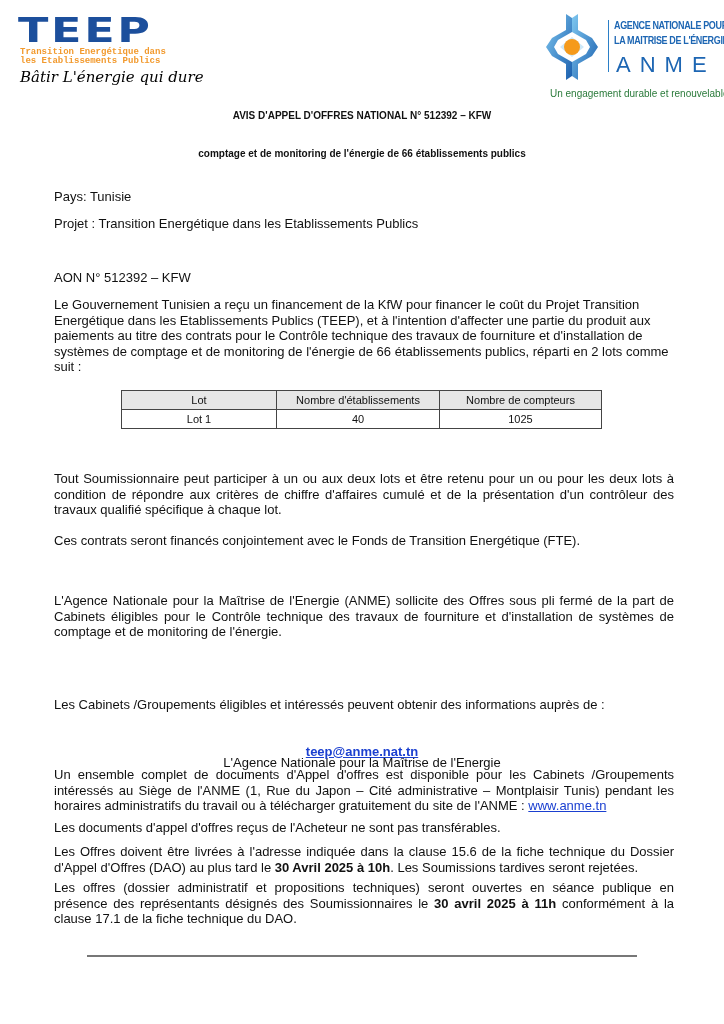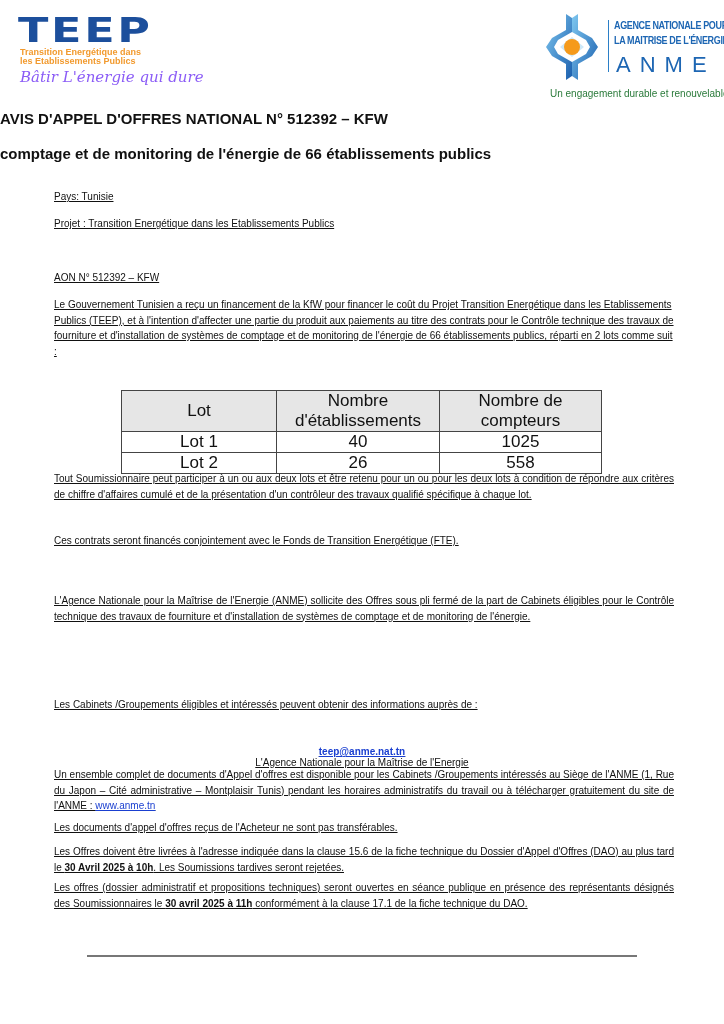--- a/index.html
+++ b/index.html
@@ -12,27 +12,27 @@
     
     .teep-logo { position: absolute; left: 8px; top: 10px; width: 165px; height: 75px; }
     .teep-word {
       position: absolute; left: 10px; top: 4px;
       font-family: "DejaVu Sans", sans-serif; font-weight: bold;
       font-size: 33px; letter-spacing: 2px; color: #1c4f9c;
       transform: scaleX(1.35); transform-origin: left top; line-height: 34px;
     }
     .teep-sub {
       position: absolute; left: 12px; top: 38px;
-      font-family: Liberation Sans, sans-serif; font-weight: bold;
+      font-family: Liberation Mono, monospace; font-weight: bold;
       font-size: 9px; line-height: 9px; color: #f29a2e; width: 160px;
     }
     .teep-tag {
       position: absolute; left: 12px; top: 58px;
       font-family: "DejaVu Serif", serif; font-style: italic;
-      font-size: 15px; color: #8b5cf6; white-space: nowrap;
+      font-size: 15px; color: #000000; white-space: nowrap;
     }
 
     .anme-logo { position: absolute; left: 540px; top: 8px; width: 180px; height: 90px; }
     .anme-emblem { position: absolute; left: 4px; top: 4px; width: 56px; height: 70px; }
     .anme-divider { position: absolute; left: 68px; top: 12px; width: 1px; height: 52px; background: #2b7fc7; }
     .anme-line1, .anme-line2 {
       position: absolute; left: 74px; font-family: "Liberation Sans", sans-serif;
       font-weight: bold; font-size: 10px; color: #1d66b3; letter-spacing: -0.4px;
       white-space: nowrap; transform: scaleX(0.9); transform-origin: left;
     }
@@ -42,39 +42,39 @@
       position: absolute; left: 76px; top: 44px; font-size: 22px; color: #1d66b3;
       letter-spacing: 9px; font-family: "Liberation Sans", sans-serif;
     }
     .anme-slogan {
       position: absolute; left: 10px; top: 80px; font-size: 10px; color: #2a7a3a;
       white-space: nowrap; font-family: "Liberation Sans", sans-serif;
     }
 
     
     .title {
-      position: absolute; left: 0; width: 724px; text-align: left;
-      font-weight: bold; font-size: 15px;
+      position: absolute; left: 0; width: 724px; text-align: center;
+      font-weight: bold; font-size: 10px;
     }
     .title-main { top: 110px; }
     .title-sub { top: 145px; line-height: 17px; }
 
     
     .txt {
       position: absolute; left: 54px; width: 620px;
-      font-size: 10px; line-height: 15.5px; color: #111; text-decoration: underline;
+      font-size: 13px; line-height: 15.5px; color: #111;
     }
     .justify { text-align: justify; }
     .center { text-align: center; left: 0; width: 724px; }
     .link { color: #1a3fd0; text-decoration: underline; }
 
     
     .lot-table {
       position: absolute; left: 121px; top: 390px; width: 481px;
-      border-collapse: collapse; font-size: 17px;
+      border-collapse: collapse; font-size: 11px;
     }
     .lot-table th, .lot-table td {
       border: 1px solid #444; text-align: center; padding: 0 2px; height: 18px;
       font-weight: normal;
     }
     .lot-table th { background: #e6e6e6; }
     .lot-table tbody tr { height: 19px; }
 
     .bottom-rule {
       position: absolute; left: 87px; top: 955px; width: 550px; height: 2px;
@@ -133,25 +133,20 @@
         <th style="width:158px;">Nombre d'établissements</th>
         <th>Nombre de compteurs</th>
       </tr>
     </thead>
     <tbody>
       <tr>
         <td>Lot 1</td>
         <td>40</td>
         <td>1025</td>
       </tr>
-      <tr>
-        <td>Lot 2</td>
-        <td>26</td>
-        <td>558</td>
-      </tr>
     </tbody>
   </table>
 
   <div class="txt justify" style="top:471px;">Tout Soumissionnaire peut participer à un ou aux deux lots et être retenu pour un ou pour les deux lots à condition de répondre aux critères de chiffre d'affaires cumulé et de la présentation d'un contrôleur des travaux qualifié spécifique à chaque lot.</div>
   <div class="txt" style="top:533px;">Ces contrats seront financés conjointement avec le Fonds de Transition Energétique (FTE).</div>
   <div class="txt justify" style="top:593px;">L'Agence Nationale pour la Maîtrise de l'Energie (ANME) sollicite des Offres sous pli fermé de la part de Cabinets éligibles pour le Contrôle technique des travaux de fourniture et d'installation de systèmes de comptage et de monitoring de l'énergie.</div>
   <div class="txt" style="top:697px;">Les Cabinets /Groupements éligibles et intéressés peuvent obtenir des informations auprès de :</div>
   <div class="txt center" style="top:755px;">L'Agence Nationale pour la Maîtrise de l'Energie</div>
   <div class="txt center" style="top:744px;">
     <span class="link" style="font-weight:bold;text-align:center;">teep@anme.nat.tn</span>

